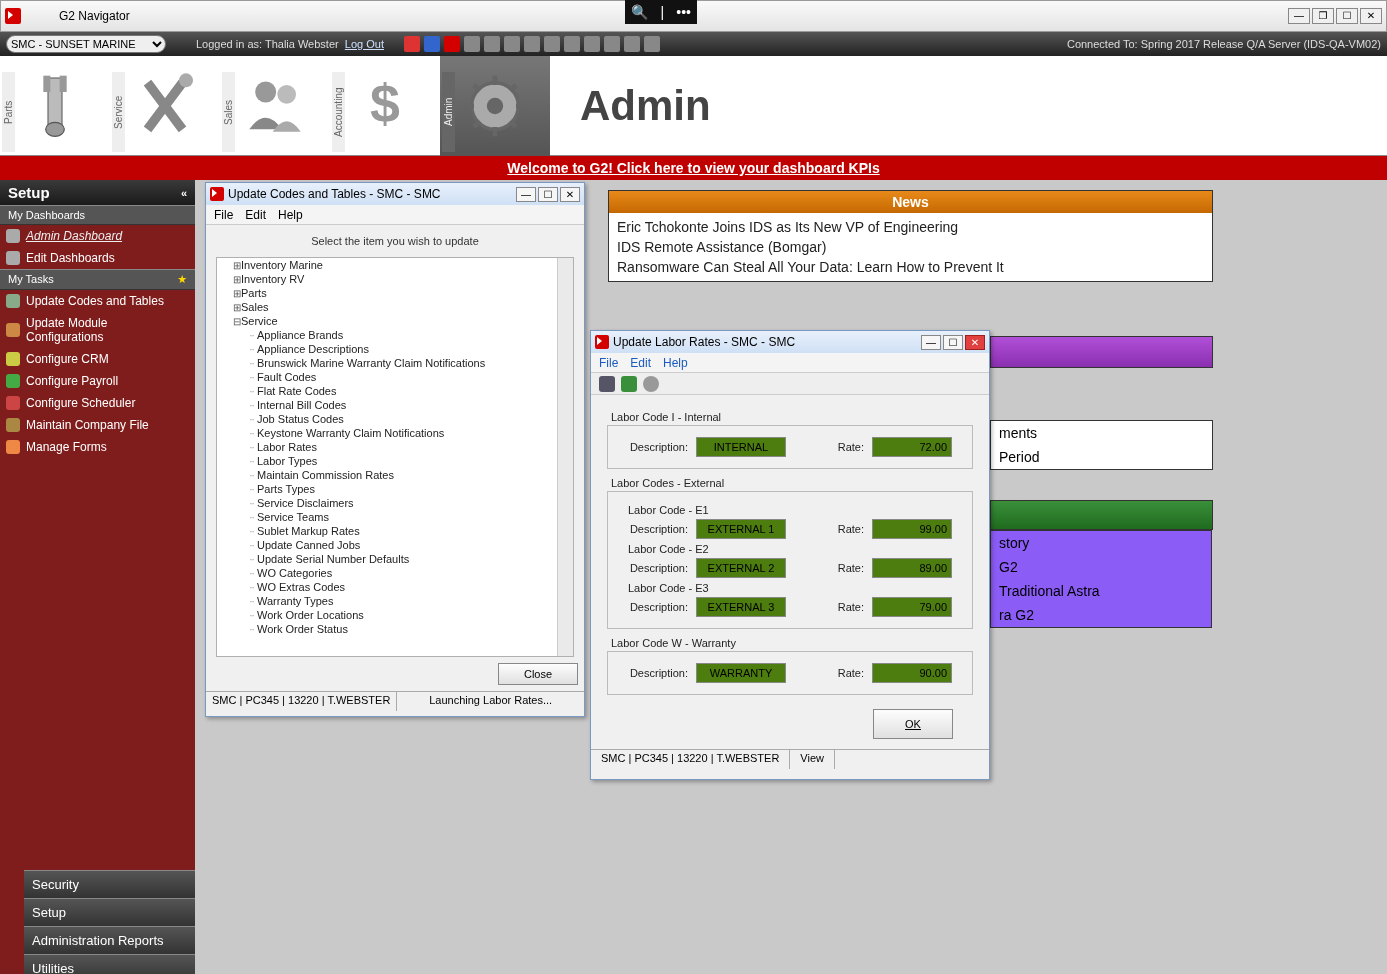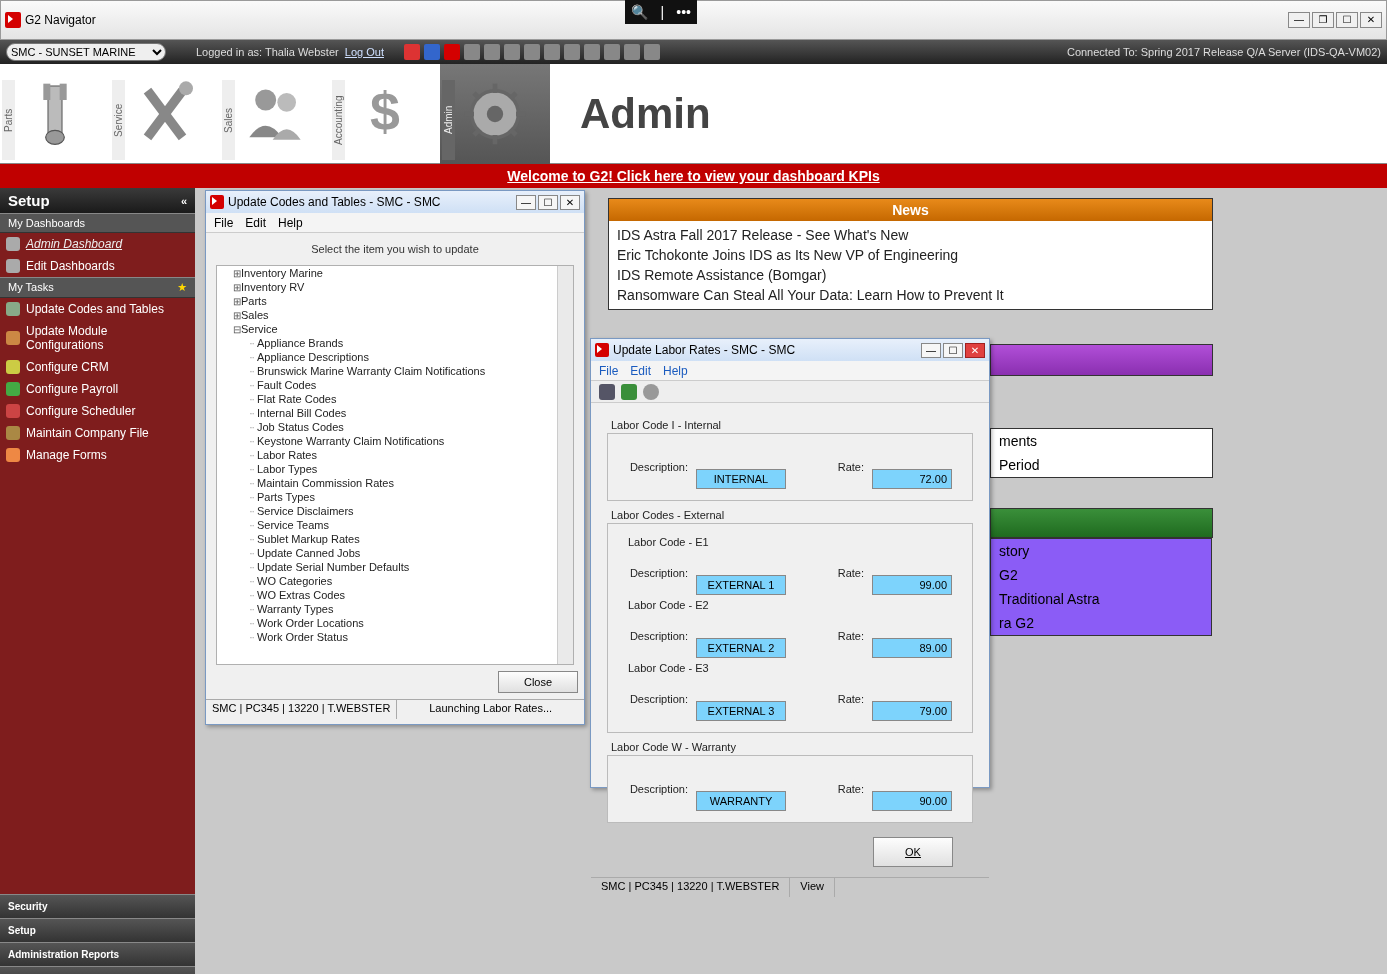--- a/index.html
+++ b/index.html
@@ -1,19 +1,19 @@
 <!DOCTYPE html>
 <html><head>
 <meta charset="utf-8">
 <style>
 * { box-sizing: border-box; margin: 0; padding: 0; font-family: "Segoe UI", Tahoma, sans-serif; }
 body { width: 1387px; height: 974px; background: #c9c9c9; overflow: hidden; position: relative; }
 
 
-.titlebar { height: 40px; background: linear-gradient(#fafafa,#e4e4e4); display: flex; align-items: center; padding: 0 4px; border: 1px solid #9a9a9a; font-size: 12px; }
+.titlebar { height: 32px; background: linear-gradient(#fafafa,#e4e4e4); display: flex; align-items: center; padding: 0 4px; border: 1px solid #9a9a9a; font-size: 12px; gap: 34px; }
 .titlebar .appicon { width: 16px; height: 16px; background: #d40000; border-radius: 2px; margin-right: 4px; display:inline-block; position:relative; }
 .titlebar .appicon::after{content:"";position:absolute;left:3px;top:3px;border-left:5px solid #fff;border-top:4px solid transparent;border-bottom:4px solid transparent;}
 .titlebar .wincontrols { margin-left: auto; display: flex; gap: 2px; }
 .titlebar .wincontrols span { width: 22px; height: 16px; border: 1px solid #888; background: #f0f0f0; font-size: 10px; text-align: center; line-height: 14px; cursor: pointer; }
 
 
 .blackbar { height: 24px; background: linear-gradient(#555,#222); display: flex; align-items: center; color: #fff; font-size: 11px; padding: 0 6px; }
 .blackbar select { font-size: 11px; height: 18px; width: 160px; border-radius: 9px; }
 .blackbar .login { margin-left: 30px; color: #ddd; }
 .blackbar .login a { color: #cfe0ff; text-decoration: underline; cursor: pointer; }
@@ -38,21 +38,21 @@
 
 .main { display:flex; height: calc(974px - 24px - 24px - 100px - 24px); }
 .sidebar { width: 195px; background: #7f1d1d; color:#fff; display:flex; flex-direction:column; }
 .sidebar .sec-head { background: linear-gradient(#3a3a3a,#1a1a1a); font-weight:bold; font-size:15px; padding:4px 8px; display:flex; align-items:center; cursor:pointer; }
 .sidebar .sec-head .chev { margin-left:auto; font-size:11px; }
 .sidebar .subhead { background:#555; font-size:11px; padding:3px 8px; border-top:1px solid #888; border-bottom:1px solid #333;}
 .sidebar .item { font-size:12px; padding:4px 8px 4px 26px; cursor:pointer; display:flex; align-items:center; gap:6px; position:relative;}
 .sidebar .item .ico { width:14px; height:14px; position:absolute; left:6px; border-radius:3px; }
 .sidebar .item.sel { font-style: italic; color:#eee; text-decoration: underline; }
 .sidebar .flexgrow { flex:1; }
-.sidebar .bottom-sec { background: linear-gradient(#555,#333); border-top:1px solid #888; font-size:10px; font-weight:bold; padding:6px 8px; cursor:pointer;}
+.sidebar .bottom-sec { background: linear-gradient(#555,#333); border-top:1px solid #888; font-size:13px; font-weight:normal; padding:6px 8px; cursor:pointer;margin-left:24px;}
 .sidebar .star { color: gold; margin-left:auto; }
 
 .content { flex:1; background:#c9c9c9; position:relative; }
 
 
 .panel { position:absolute; border:1px solid #333;}
 .panel .phead { text-align:center; font-weight:bold; color:#fff; padding:3px; font-size:14px;}
 .panel.news { left:413px; top:10px; width:605px; }
 .panel.news .phead { background: linear-gradient(#e88a1a,#c56800); }
 .panel .pbody { background:#fff; padding:4px 8px; font-size:14px; color:#222; }
@@ -95,21 +95,21 @@
 .uc-status div { padding:2px 6px; border-right:1px solid #aaa; }
 .uc-status div:last-child { flex:1; text-align:center; border-right:none;}
 
 
 .lr-win { left:395px; top:150px; width:400px; height:450px; }
 .lr-body { padding: 10px 16px; font-size:11px; color:#222; }
 .lr-group-label { font-size:11px; margin: 6px 0 2px 4px; }
 .lr-box { border:1px solid #bbb; padding:8px 10px; margin-bottom:8px; background:#f0f0f0; }
 .lr-row { display:flex; align-items:center; gap:8px; margin:3px 0;}
 .lr-row label { width:70px; text-align:right; font-size:11px;}
-.lr-row input { height:20px; border:1px solid #888; font-size:11px; text-align:center; background:#7dd3fc;margin-top:24px;}
+.lr-row input { height:20px; border:1px solid #888; font-size:11px; text-align:center; background:#4d7c0f;}
 .lr-row input.desc { width:90px; }
 .lr-row .ratelbl { width:40px; text-align:right; margin-left:30px;}
 .lr-row input.rate { width:80px; text-align:right; padding-right:4px;}
 .lr-sub { font-size:11px; margin:4px 0 0 10px; }
 .lr-ok { text-align:right; padding: 6px 20px 0 0;}
 .lr-ok button { width:80px; height:30px; font-size:11px; background:linear-gradient(#fdfdfd,#e0e0e0); border:1px solid #888; cursor:pointer; text-decoration:underline;}
 .lr-status { height:20px; border-top:1px solid #aaa; display:flex; font-size:11px; }
 .lr-status div { padding:2px 10px; border-right:1px solid #aaa;}
 </style>
 </head>
@@ -266,21 +266,20 @@
     <div class="bottom-sec">Setup</div>
     <div class="bottom-sec">Administration Reports</div>
     <div class="bottom-sec">Utilities</div>
   </div>
 
   <div class="content">
 
     <div class="panel news">
       <div class="phead">News</div>
       <div class="pbody">
-        <div>IDS Astra Fall 2017 Release - See What's New</div>
         <div>Eric Tchokonte Joins IDS as Its New VP of Engineering</div>
         <div>IDS Remote Assistance (Bomgar)</div>
         <div>Ransomware Can Steal All Your Data: Learn How to Prevent It</div>
       </div>
     </div>
 
     <div class="panel purple"></div>
     <div class="panel teal">
       <div class="row">ments</div>
       <div class="row">Period</div>

